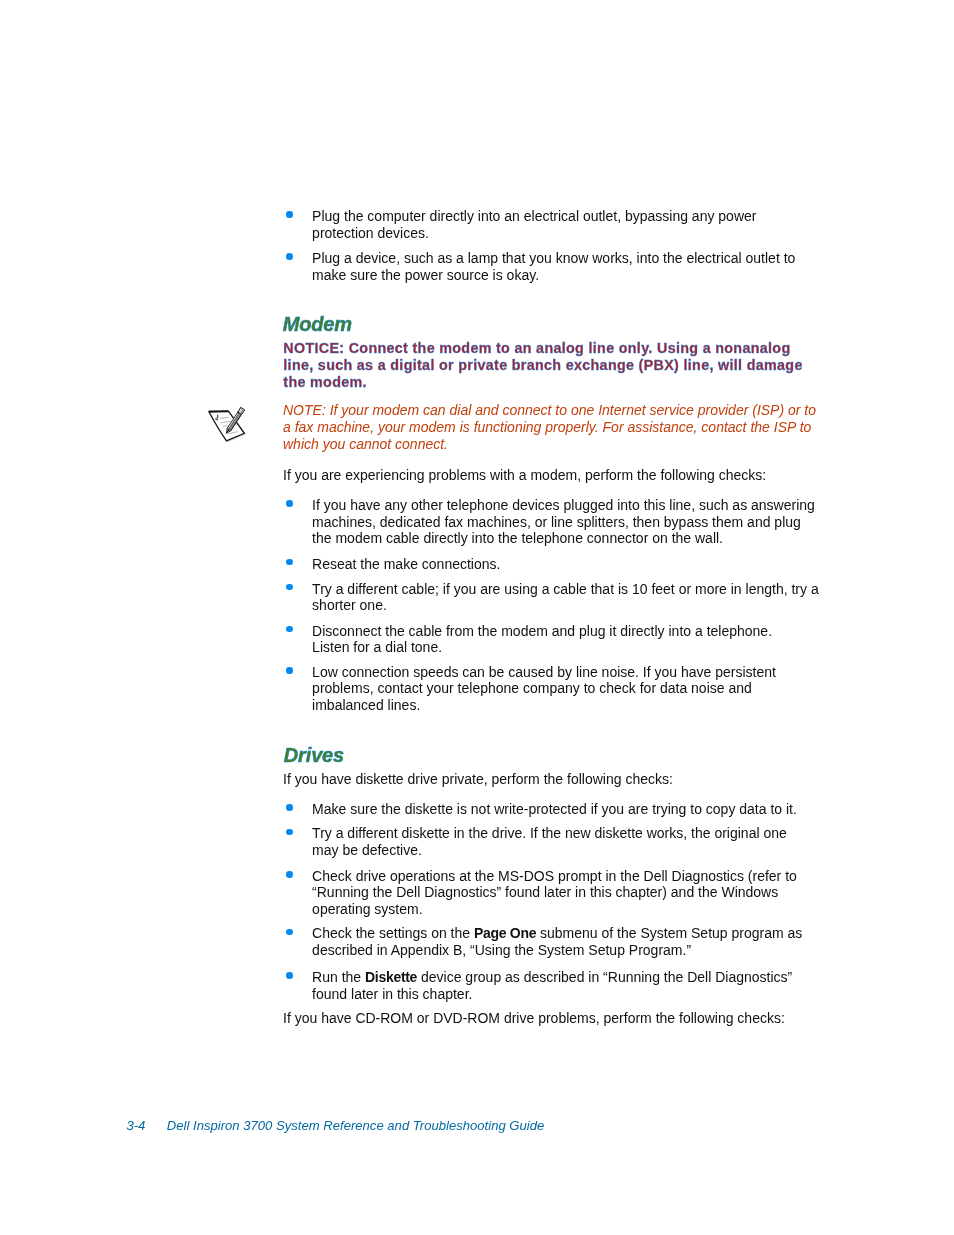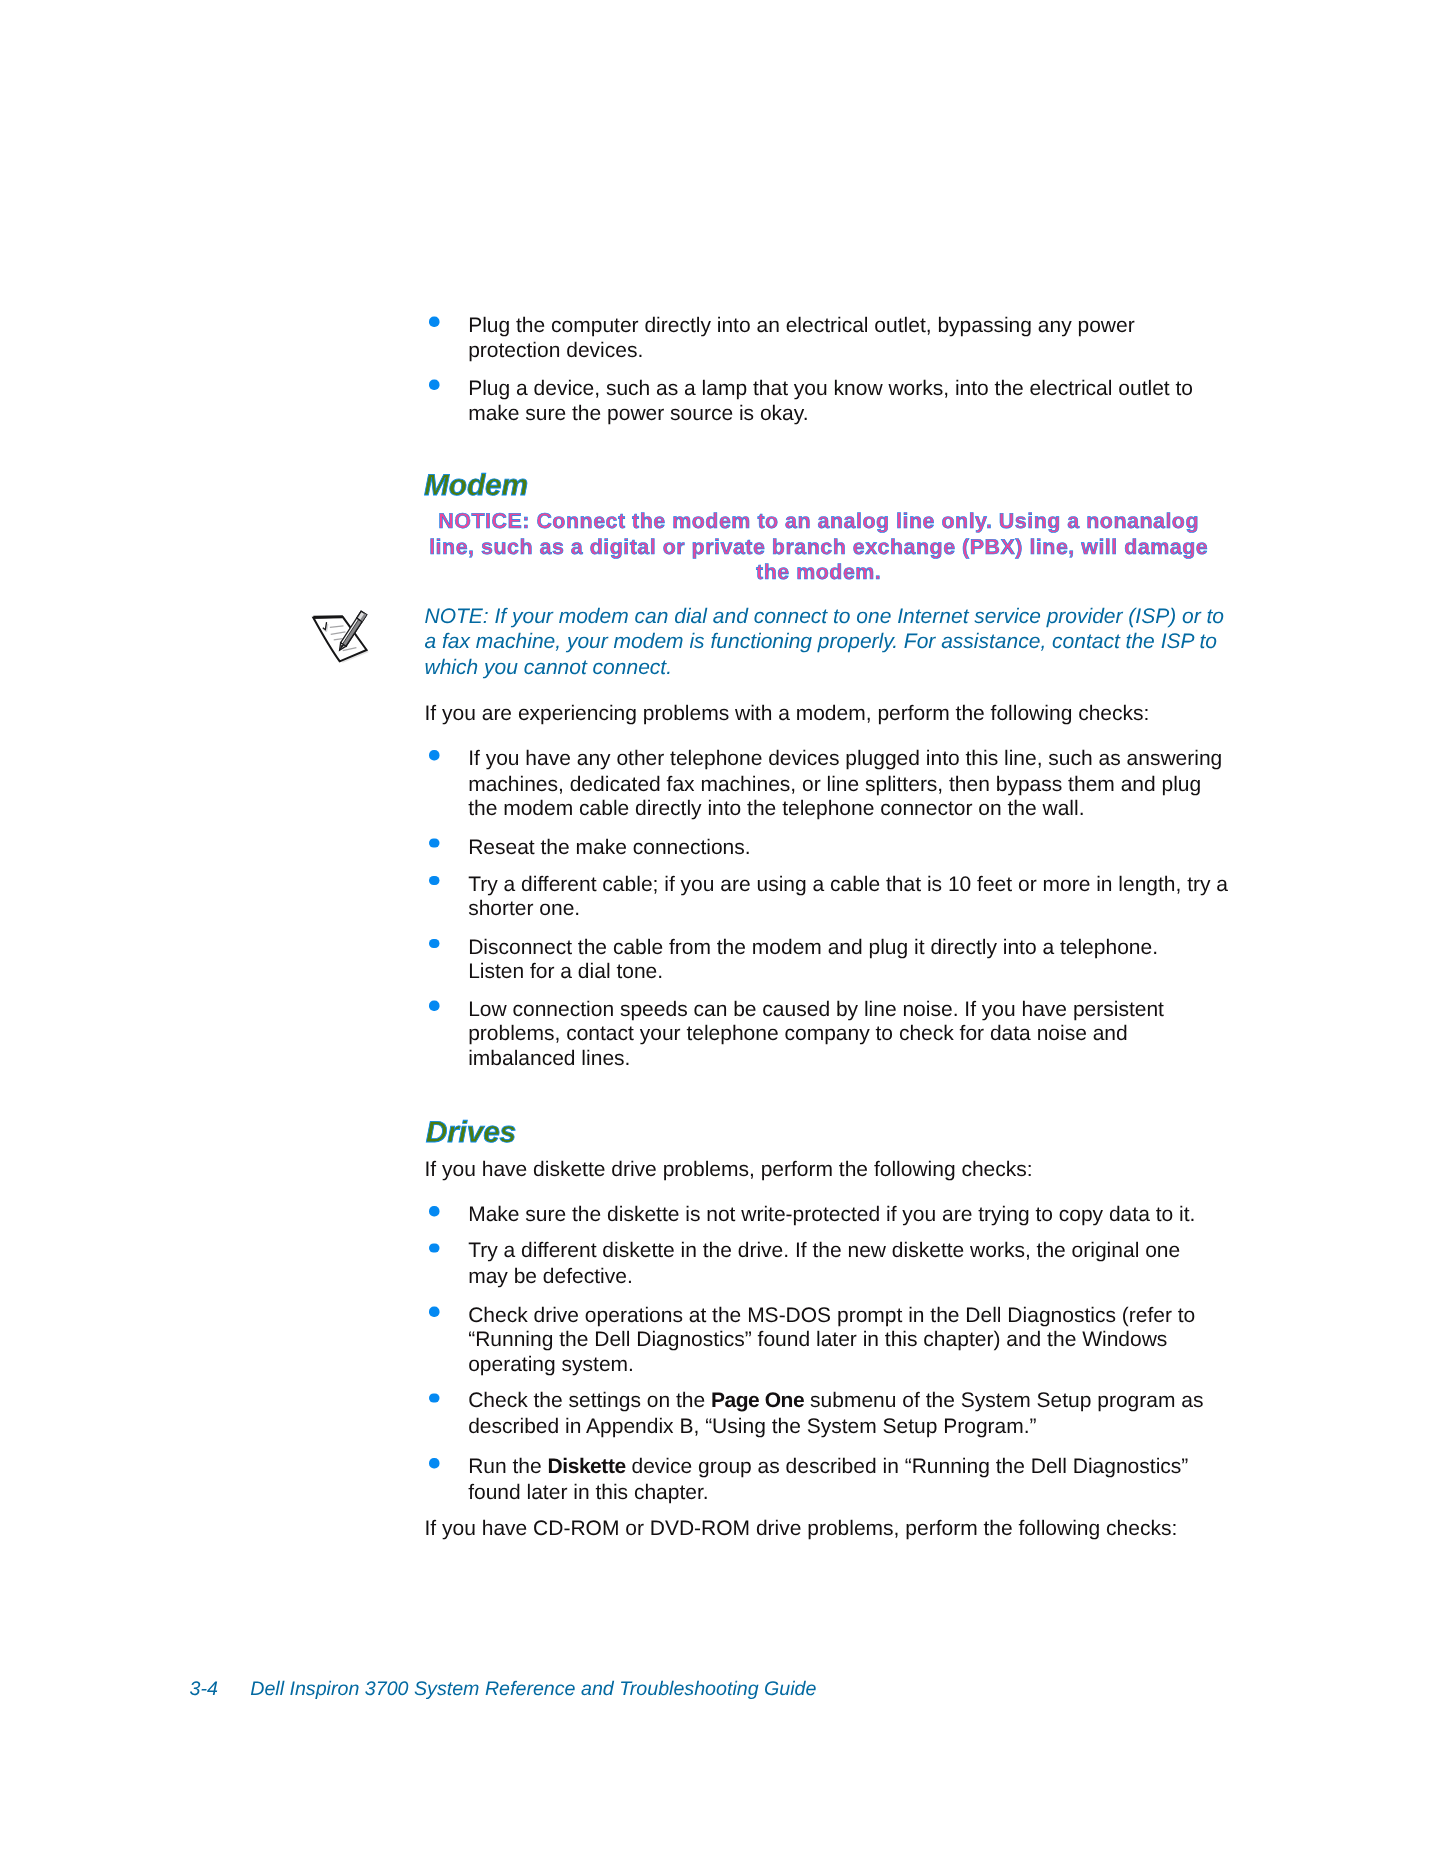--- a/index.html
+++ b/index.html
@@ -35,30 +35,29 @@
     color:#4d7c0f;
     letter-spacing:-0.15px;
     -webkit-text-stroke:0.55px #0489f2;
   }
   .notice{
     position:absolute;
     font-size:14.3px;
     line-height:16.7px;
     font-weight:bold;
     letter-spacing:0.33px;
-    color:#ec4899;
-    text-align:center;
+    color:#b91c1c;
     -webkit-text-stroke:0.4px #0489f2;
   }
   .note{
     position:absolute;
     font-size:14px;
     line-height:16.7px;
     font-style:italic;
-    color:#0369a1;
+    color:#c2410c;
   }
   .bul{
     position:absolute;
     width:6.5px;height:6.5px;border-radius:50%;
     background:#0489f2;
   }
   .footer-num{
     position:absolute;
     font-size:13.1px;
     font-style:italic;
@@ -134,21 +133,21 @@
   <div class="txt" style="left:312.1px;top:536.6px;width:512px;">Try a different cable; if you are using a cable that is 10 feet or more in length, try a shorter one.</div>
 
   <div class="bul" style="left:286.2px;top:581.85px;"></div>
   <div class="txt" style="left:312.1px;top:578.5px;width:490px;">Disconnect the cable from the modem and plug it directly into a telephone. Listen for a dial tone.</div>
 
   <div class="bul" style="left:286.2px;top:623.05px;"></div>
   <div class="txt" style="left:312.1px;top:619.7px;width:500px;">Low connection speeds can be caused by line noise. If you have persistent problems, contact your telephone company to check for data noise and imbalanced lines.</div>
 
   <div class="h2" style="left:283.8px;top:700.9px;">Drives</div>
 
-  <div class="txt" style="left:283.0px;top:727.1px;width:530px;">If you have diskette drive problems, perform the following checks:</div>
+  <div class="txt" style="left:283.0px;top:727.1px;width:530px;">If you have diskette drive private, perform the following checks:</div>
 
   <div class="bul" style="left:286.2px;top:760.15px;"></div>
   <div class="txt" style="left:312.1px;top:756.8px;width:510px;">Make sure the diskette is not write-protected if you are trying to copy data to it.</div>
 
   <div class="bul" style="left:286.2px;top:784.75px;"></div>
   <div class="txt" style="left:312.1px;top:781.4px;width:490px;">Try a different diskette in the drive. If the new diskette works, the original one may be defective.</div>
 
   <div class="bul" style="left:286.2px;top:827.05px;"></div>
   <div class="txt" style="left:312.1px;top:823.7px;width:510px;">Check drive operations at the MS-DOS prompt in the Dell Diagnostics (refer to “Running the Dell Diagnostics” found later in this chapter) and the Windows operating system.</div>
 

